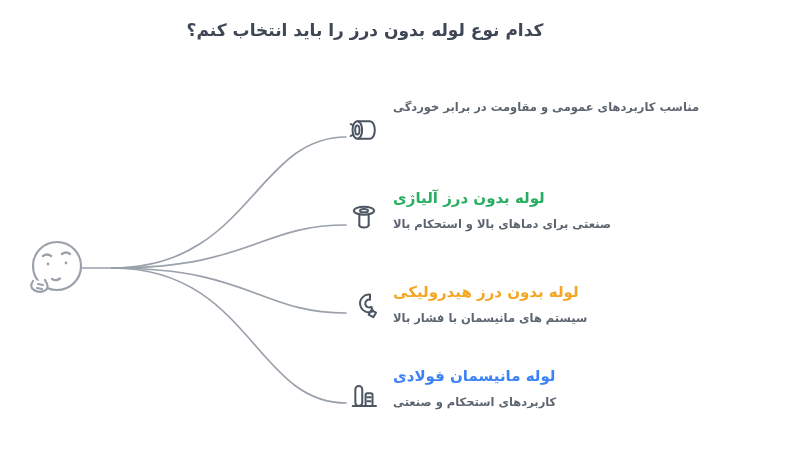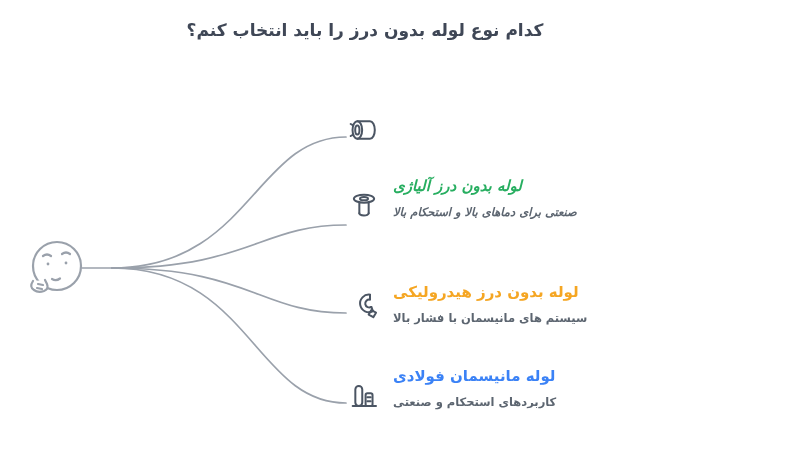--- a/index.html
+++ b/index.html
@@ -53,21 +53,21 @@
     line-height:20px;
     margin:0 0 9px 0;
   }
   .branch-subtitle{
     font-size:11.5px;
     font-weight:700;
     line-height:15px;
     margin:0;
   }
   .b1{top:100px;}
-  .b2{top:176px;font-style:italic;}
+  .b2{top:188px;}
   .b3{top:276px;}
   .b4{top:366px;}
 </style>
 </head>
 <body>
 
 <div class="canvas">
 
   <h1 class="page-title" style="color: rgb(63, 71, 86);">کدام نوع لوله بدون درز را باید انتخاب کنم؟</h1>
 
@@ -94,20 +94,21 @@
   <div class="branch b1">
     <svg class="branch-icon" viewBox="0 0 24 24">
       <g fill="none" stroke-width="1.5" stroke-linecap="round" style="stroke: rgb(75, 85, 99);">
         <ellipse cx="7" cy="12" rx="3.6" ry="6.6"></ellipse>
         <ellipse cx="7" cy="12" rx="1.6" ry="3.4"></ellipse>
         <path d="M7,5.4 h9.5 a3.6,6.6 0 0 1 0,13.2 h-9.5"></path>
         <path d="M2,7.5 l1.6,0.9 M2,16.5 l1.6,-0.9"></path>
       </g>
     </svg>
     <div class="branch-texts">
+      <p class="branch-subtitle" style="color: rgb(92, 101, 112);">مناسب کاربردهای عمومی و مقاومت در برابر خوردگی</p>
     </div>
   </div>
 
   <div class="branch b2">
     <svg class="branch-icon" viewBox="0 0 24 24">
       <g fill="none" stroke-width="1.5" stroke-linecap="round" style="stroke: rgb(75, 85, 99);">
         <ellipse cx="12" cy="6.5" rx="7.6" ry="3"></ellipse>
         <ellipse cx="12" cy="6.5" rx="3" ry="1.2"></ellipse>
         <path d="M8.5,9.2 v8.3 M15.5,9.2 v8.3"></path>
         <path d="M8.5,17.5 a3.5,1.6 0 0 0 7,0"></path>

